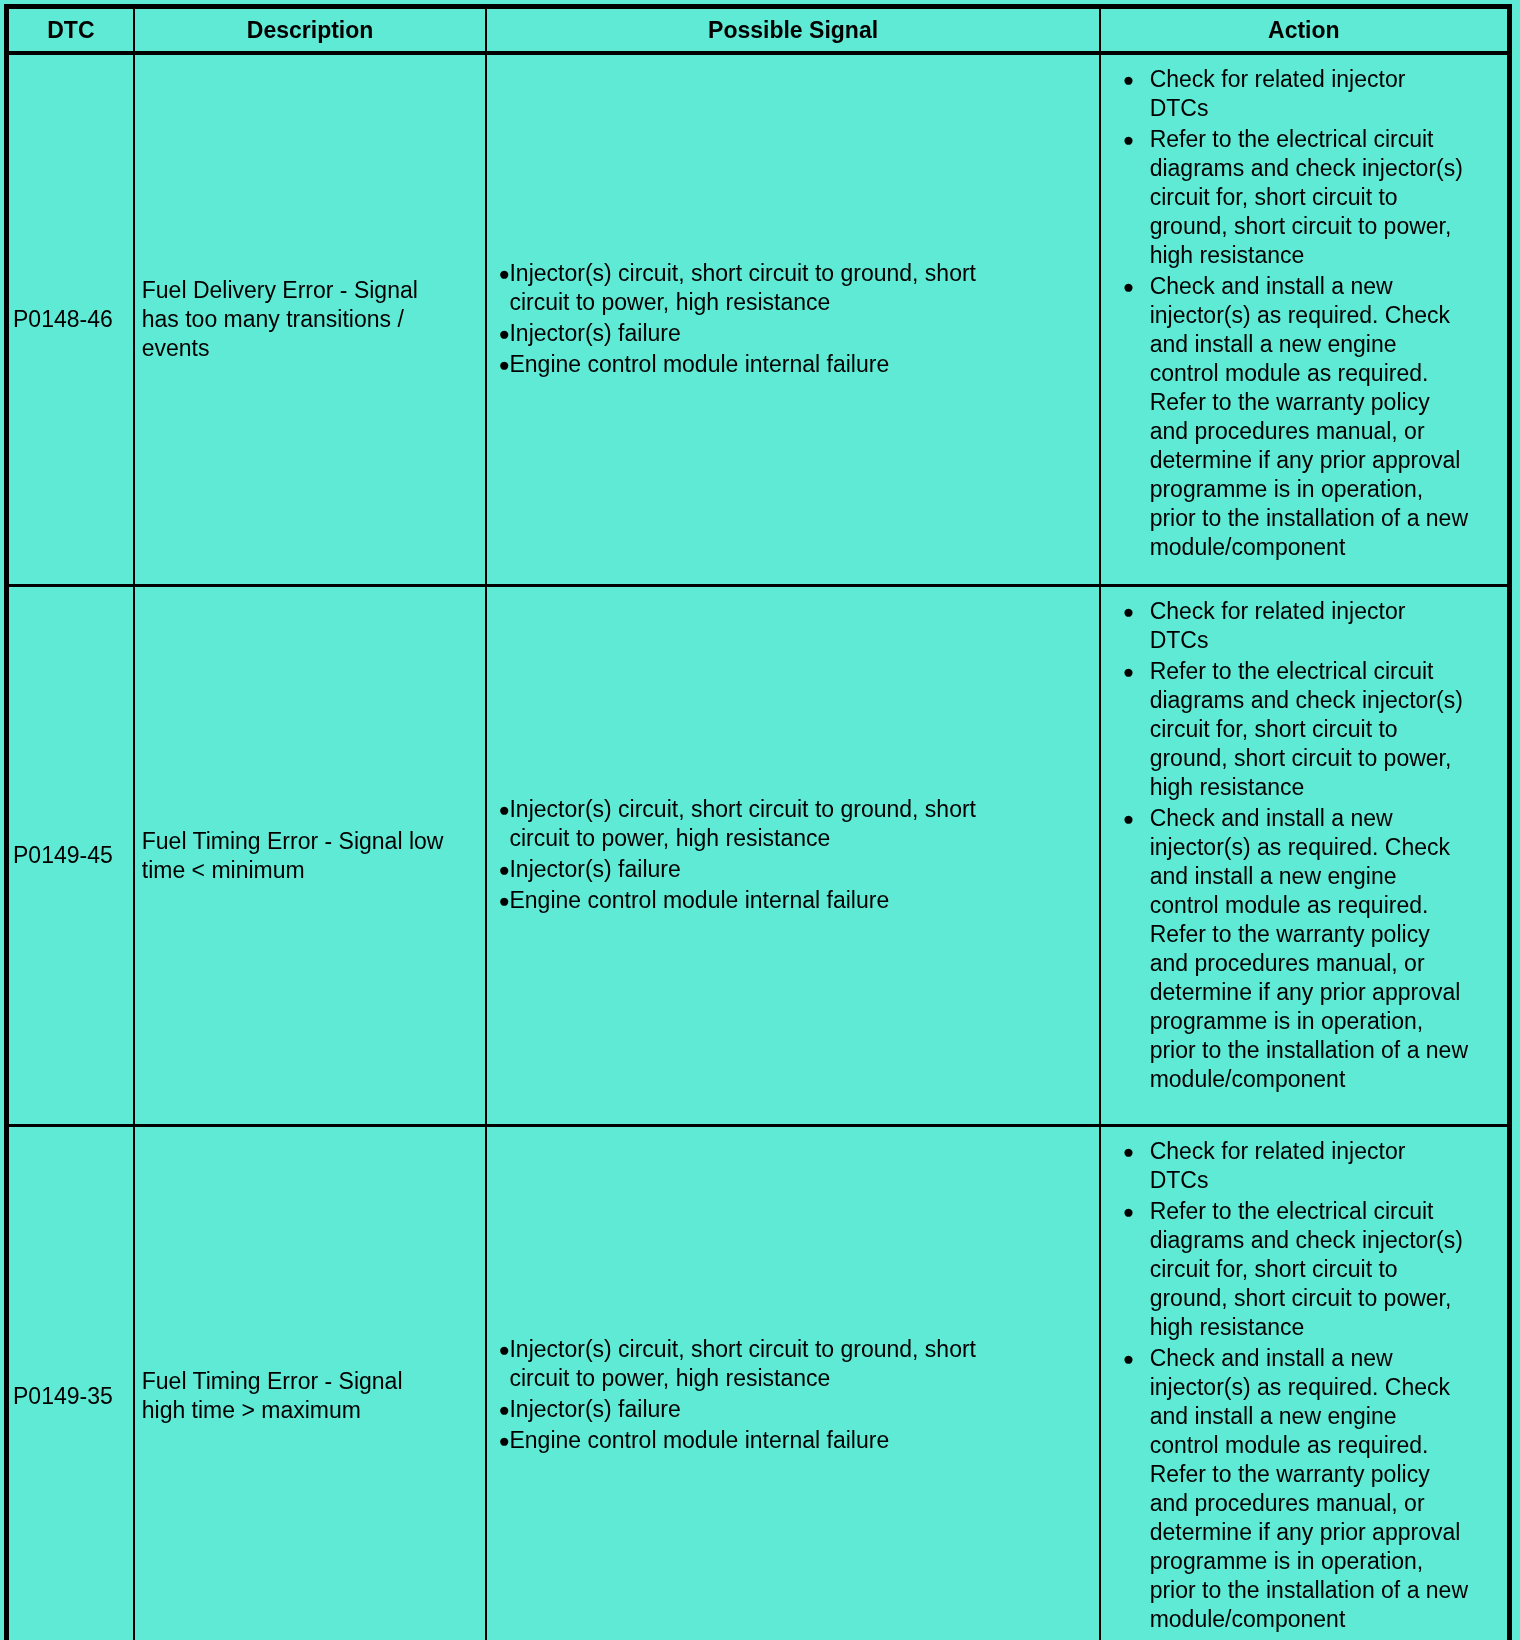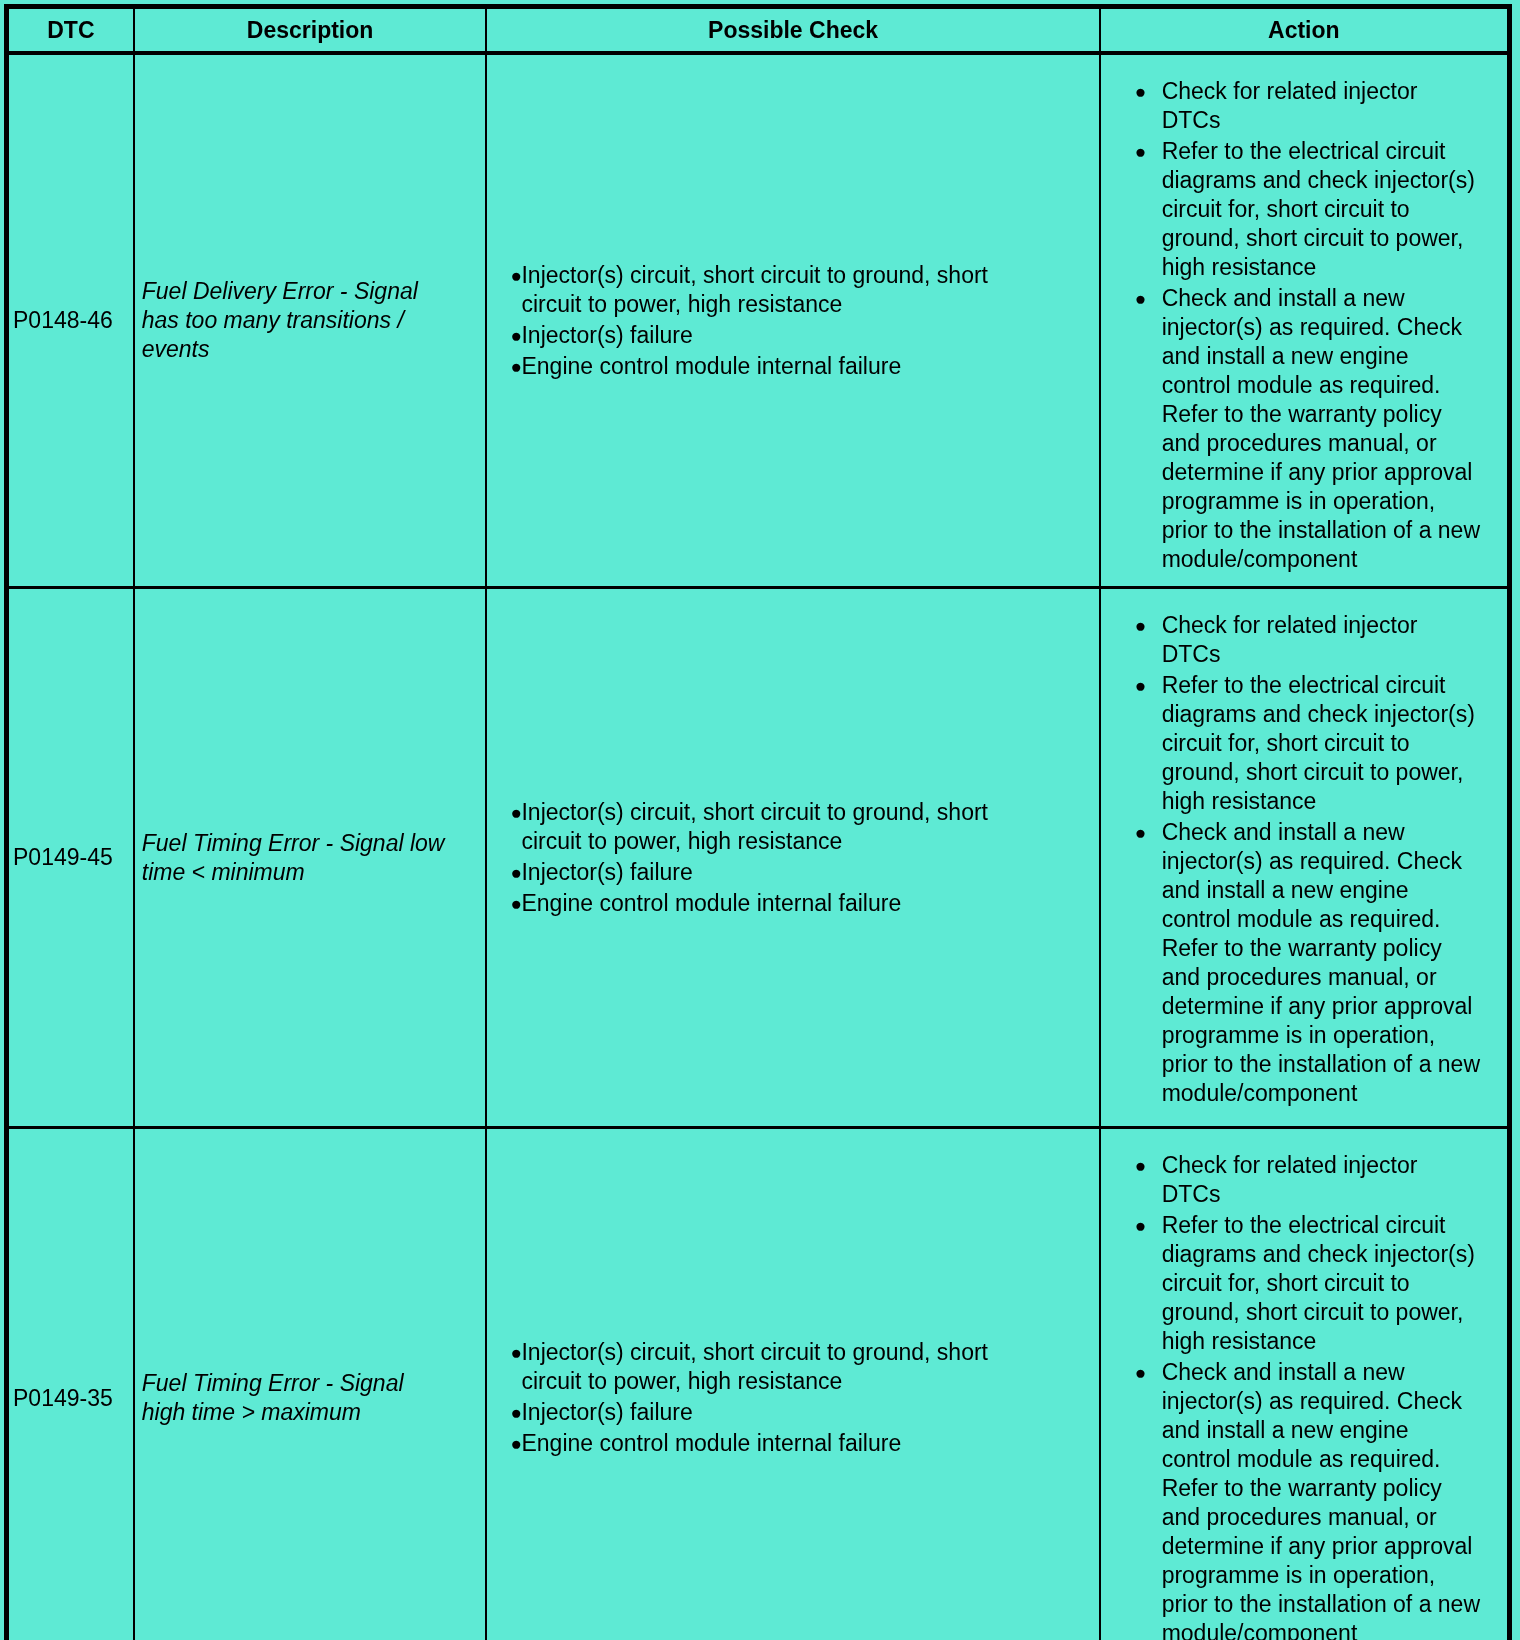--- a/index.html
+++ b/index.html
@@ -54,25 +54,25 @@
 
   td.cell-dtc {
     padding-left: 4px;
     padding-right: 2px;
     text-align: left;
   }
   td.cell-desc {
     padding-left: 7px;
     padding-right: 8px;
   }
-  .preline { white-space: pre-line; font-style: italic; }
+  .preline { white-space: pre-line; }
 
   ul.blist {
     list-style: none;
-    margin: 12px;
+    margin: 0;
     padding: 0;
   }
   ul.blist li {
     position: relative;
     white-space: pre-line;
     margin: 0 0 2px 0;
   }
   td.cell-causes ul.blist li { padding-left: 22px; padding-right: 4px; }
   td.cell-causes ul.blist li::before {
     content: "\25CF";
@@ -99,21 +99,21 @@
     <colgroup>
       <col class="c-dtc">
       <col class="c-desc">
       <col class="c-causes">
       <col class="c-action">
     </colgroup>
     <thead>
       <tr>
         <th>DTC</th>
         <th>Description</th>
-        <th>Possible Check</th>
+        <th>Possible Signal</th>
         <th>Action</th>
       </tr>
     </thead>
     <tbody>
       <tr class="r1">
         <td class="cell-dtc">P0148-46</td>
         <td class="cell-desc">
           <div class="preline">Fuel Delivery Error - Signal
 has too many transitions /
 events</div>

